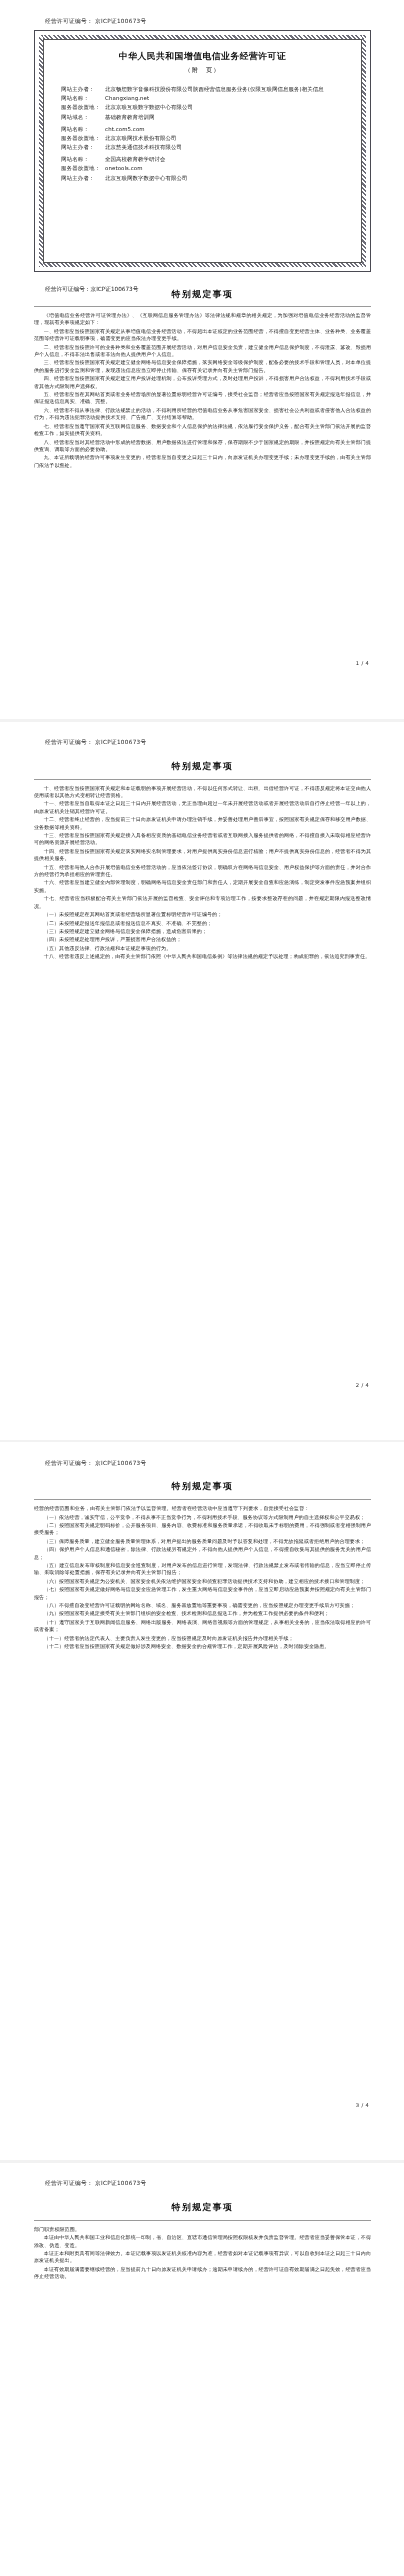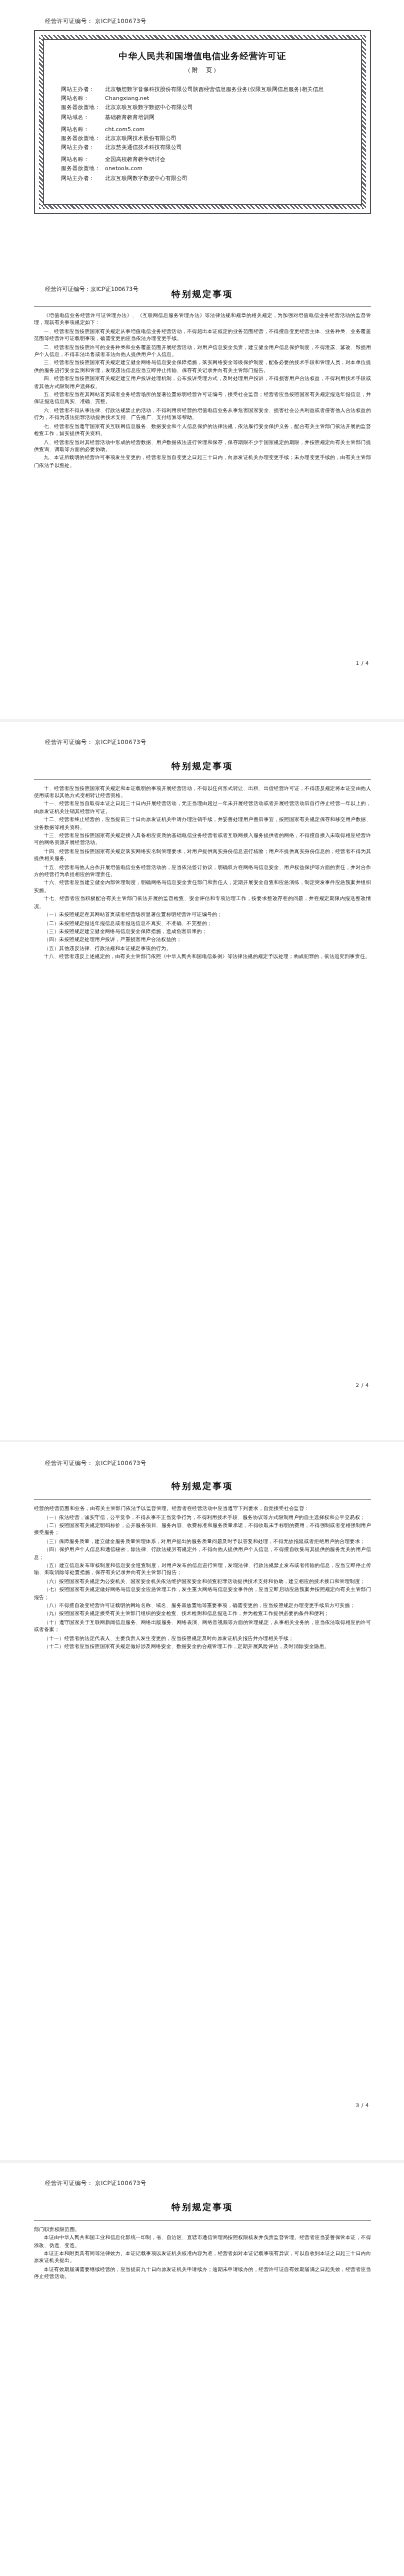--- a/index.html
+++ b/index.html
@@ -54,21 +54,21 @@
     margin-left: 2.1px;
     letter-spacing: 0.3px;
   }
 
   
   .cert-frame {
     position: absolute;
     left: 34px;
     top: 30px;
     width: 337px;
-    height: 184px;
+    height: 242px;
     border: 1px solid #4a4a52;
     padding: 3.6px;
     box-sizing: border-box;
     background: #ffffff;
   }
   .cert-frame-inner {
     width: 100%;
     height: 100%;
     border: 4.6px solid transparent;
     box-sizing: border-box;

